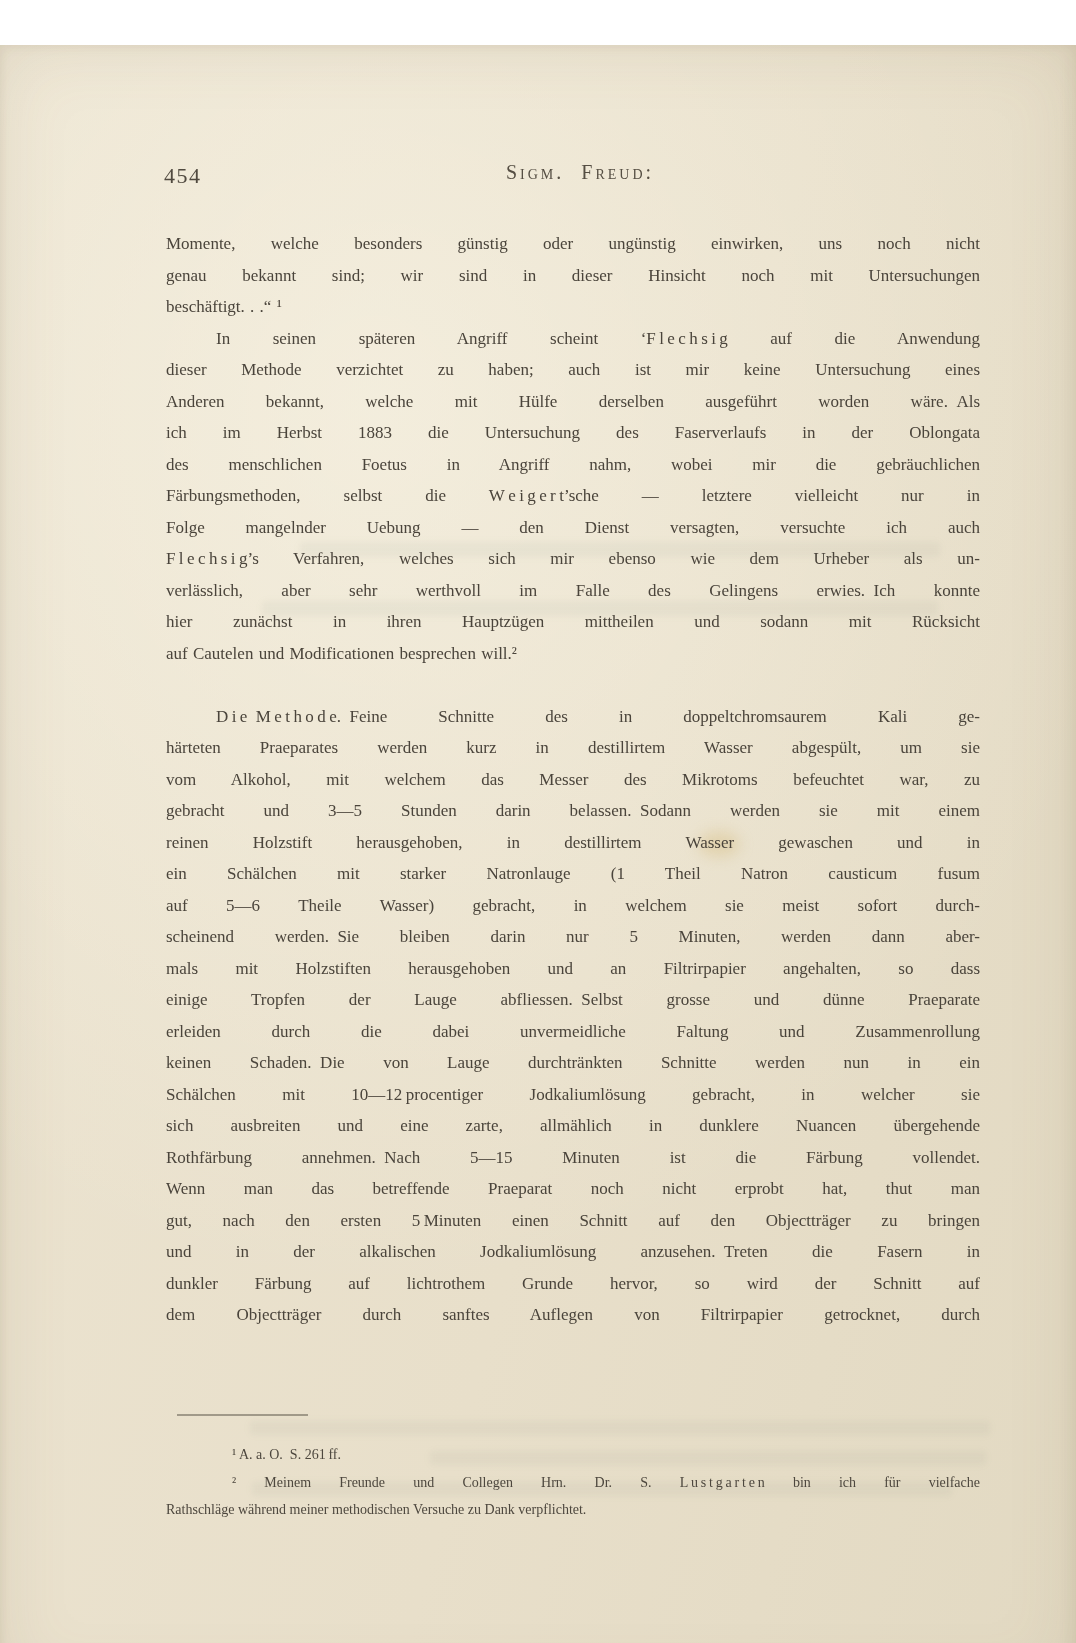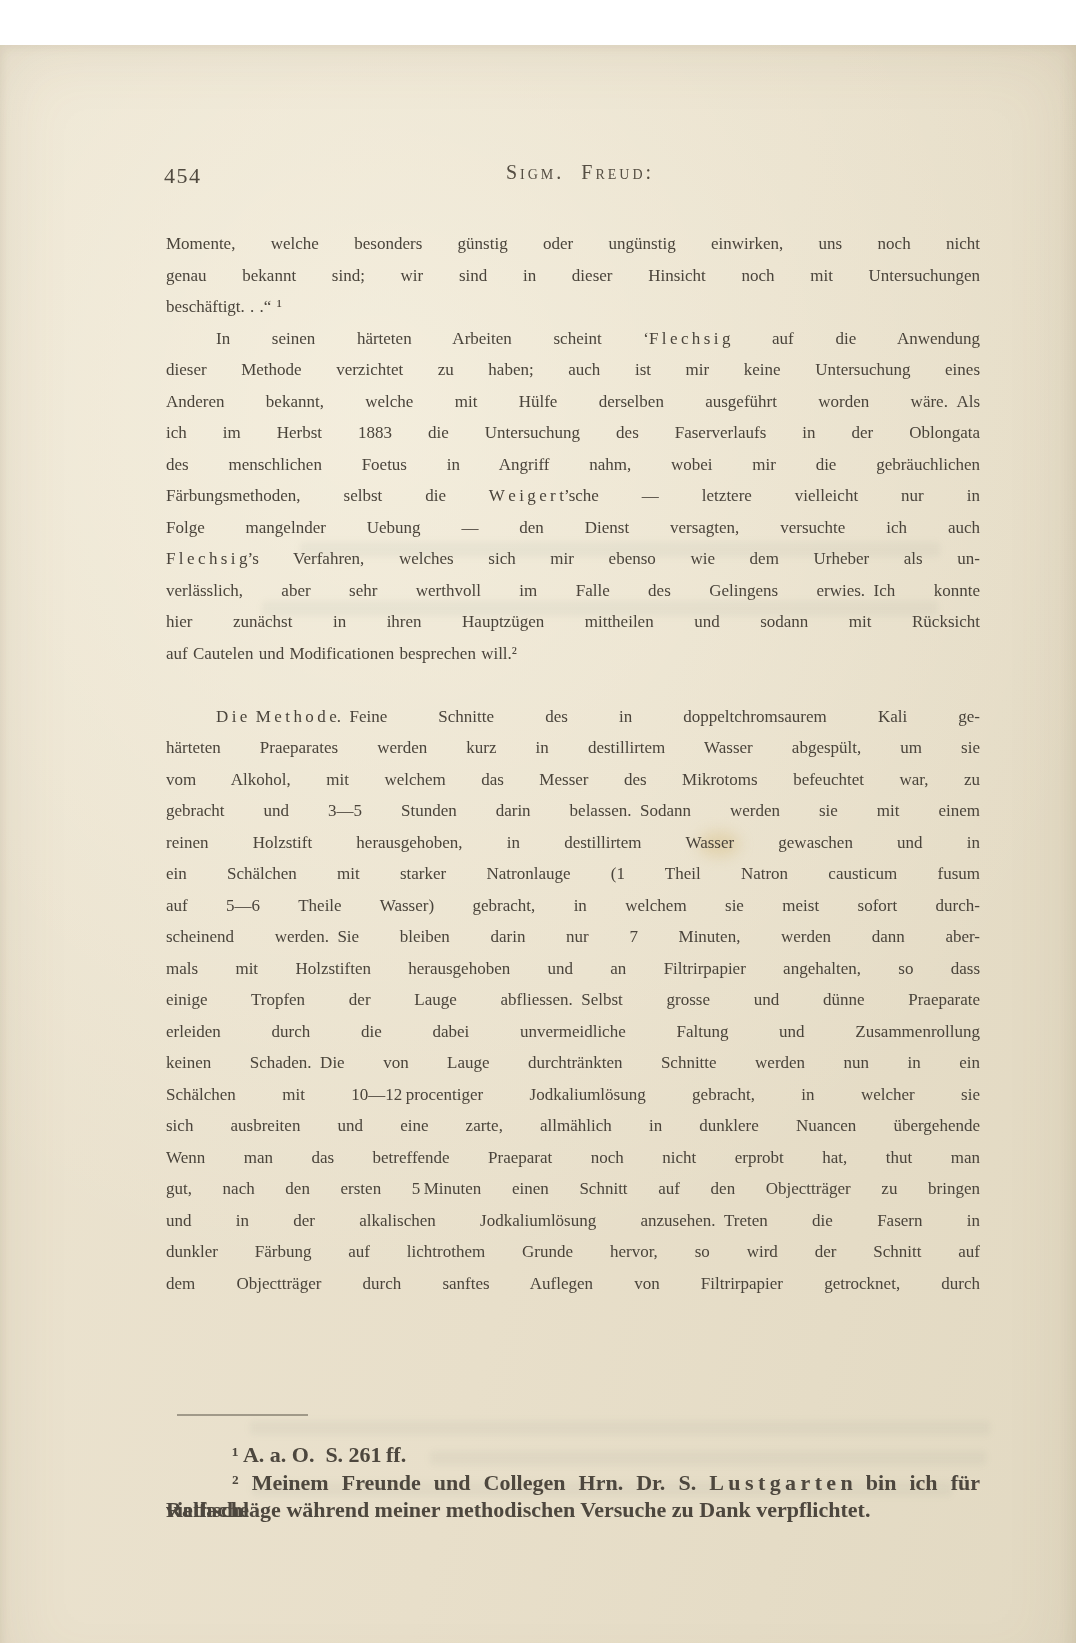--- a/index.html
+++ b/index.html
@@ -38,24 +38,23 @@
   .line.last { text-align-last: left; }
   .spacer { height: 31.5px; }
   
   .fnsep {
     position: absolute; left: 177px; top: 1369px;
     width: 131px; height: 2px;
     background: rgba(100, 94, 82, 0.55);
   }
   .footnotes { position: absolute; left: 166px; top: 1396px; width: 814px; }
   .fnline {
-    font-size: 22px; line-height: 27.5px; height: 27.5px;
+    font-size: 14px; line-height: 27.5px; height: 27.5px;
     text-align: justify; text-align-last: justify;
     color: #4d473e;
-    font-weight: bold;
   }
   .fnline.fnind { text-indent: 66px; }
   .fnline.last  { text-align-last: left; }
   
   .ghost {
     position: absolute; border-radius: 4px;
     background: rgba(108, 114, 94, 0.06);
     filter: blur(3px);
   }
   .g1 { left: 300px; top: 497px;  width: 640px; height: 15px; }
@@ -87,48 +86,49 @@
     <span class="runhead">Sigm. Freud:</span>
   </header>
 
   <main class="textblock">
     <div class="para">
       <div class="line">Momente, welche besonders günstig oder ungünstig einwirken, uns noch nicht</div>
       <div class="line">genau bekannt sind; wir sind in dieser Hinsicht noch mit Untersuchungen</div>
       <div class="line last">beschäftigt. . .“ ¹</div>
     </div>
     <div class="para">
-      <div class="line ind">In seinen härteten Arbeiten scheint ‘F l e c h s i g auf die Anwendung</div>
+      <div class="line ind">In seinen späteren Angriff scheint ‘F l e c h s i g auf die Anwendung</div>
       <div class="line">dieser Methode verzichtet zu haben; auch ist mir keine Untersuchung eines</div>
       <div class="line">Anderen bekannt, welche mit Hülfe derselben ausgeführt worden wäre. Als</div>
       <div class="line">ich im Herbst 1883 die Untersuchung des Faserverlaufs in der Oblongata</div>
       <div class="line">des menschlichen Foetus in Angriff nahm, wobei mir die gebräuchlichen</div>
       <div class="line">Färbungsmethoden, selbst die W e i g e r t’sche — letztere vielleicht nur in</div>
       <div class="line">Folge mangelnder Uebung — den Dienst versagten, versuchte ich auch</div>
       <div class="line">F l e c h s i g’s Verfahren, welches sich mir ebenso wie dem Urheber als un-</div>
       <div class="line">verlässlich, aber sehr werthvoll im Falle des Gelingens erwies. Ich konnte</div>
       <div class="line">hier zunächst in ihren Hauptzügen mittheilen und sodann mit Rücksicht</div>
       <div class="line last">auf Cautelen und Modificationen besprechen will.²</div>
     </div>
     <div class="spacer"></div>
     <div class="para">
       <div class="line ind">D i e M e t h o d e. Feine Schnitte des in doppeltchromsaurem Kali ge-</div>
       <div class="line">härteten Praeparates werden kurz in destillirtem Wasser abgespült, um sie</div>
       <div class="line">vom Alkohol, mit welchem das Messer des Mikrotoms befeuchtet war, zu</div>
       <div class="line">gebracht und 3—5 Stunden darin belassen. Sodann werden sie mit einem</div>
       <div class="line">reinen Holzstift herausgehoben, in destillirtem Wasser gewaschen und in</div>
       <div class="line">ein Schälchen mit starker Natronlauge (1 Theil Natron causticum fusum</div>
       <div class="line">auf 5—6 Theile Wasser) gebracht, in welchem sie meist sofort durch-</div>
-      <div class="line">scheinend werden. Sie bleiben darin nur 7 Minuten, werden dann aber-</div>
+      <div class="line">scheinend werden. Sie bleiben darin nur 5 Minuten, werden dann aber-</div>
       <div class="line">mals mit Holzstiften herausgehoben und an Filtrirpapier angehalten, so dass</div>
       <div class="line">einige Tropfen der Lauge abfliessen. Selbst grosse und dünne Praeparate</div>
       <div class="line">erleiden durch die dabei unvermeidliche Faltung und Zusammenrollung</div>
       <div class="line">keinen Schaden. Die von Lauge durchtränkten Schnitte werden nun in ein</div>
       <div class="line">Schälchen mit 10—12 procentiger Jodkaliumlösung gebracht, in welcher sie</div>
       <div class="line">sich ausbreiten und eine zarte, allmählich in dunklere Nuancen übergehende</div>
+      <div class="line">Rothfärbung annehmen. Nach 5—15 Minuten ist die Färbung vollendet.</div>
       <div class="line">Wenn man das betreffende Praeparat noch nicht erprobt hat, thut man</div>
       <div class="line">gut, nach den ersten 5 Minuten einen Schnitt auf den Objectträger zu bringen</div>
       <div class="line">und in der alkalischen Jodkaliumlösung anzusehen. Treten die Fasern in</div>
       <div class="line">dunkler Färbung auf lichtrothem Grunde hervor, so wird der Schnitt auf</div>
       <div class="line">dem Objectträger durch sanftes Auflegen von Filtrirpapier getrocknet, durch</div>
     </div>
   </main>
 
   <div class="fnsep"></div>
   <footer class="footnotes">

